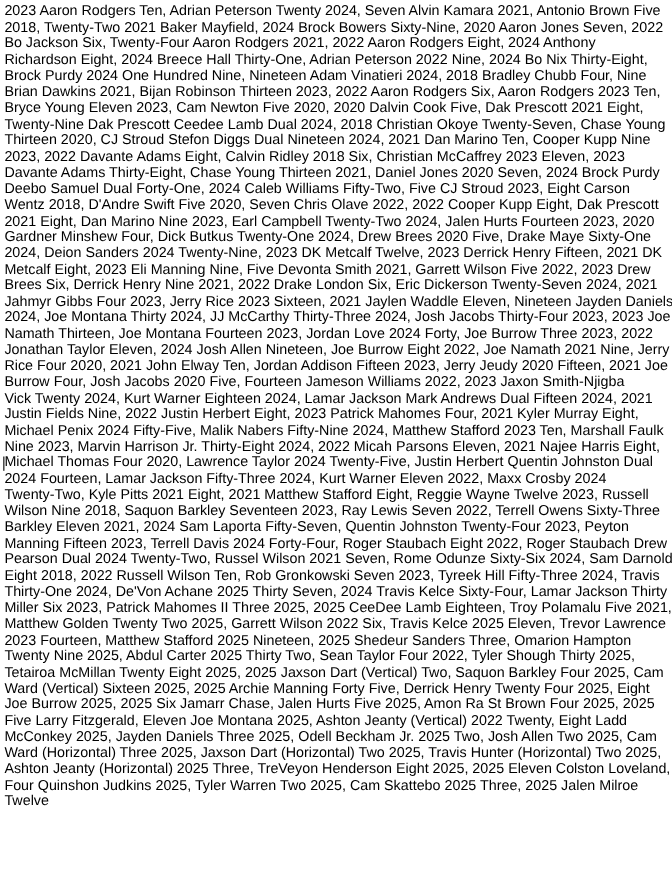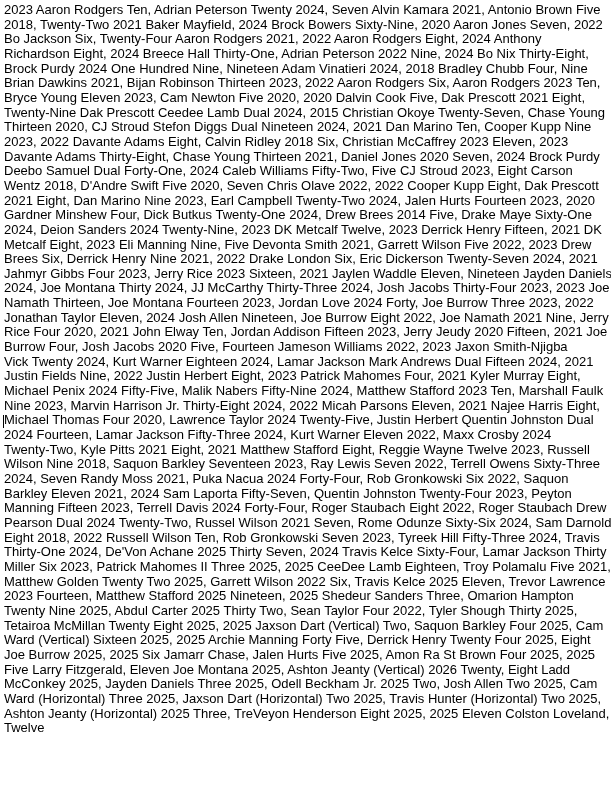--- a/index.html
+++ b/index.html
@@ -37,56 +37,56 @@
 
 <div class="doc" id="doc">
   <div class="caret" id="caret" style="top: 414.56px; background: rgb(0, 0, 0);"></div>
 <div class="line">2023 Aaron Rodgers Ten, Adrian Peterson Twenty 2024, Seven Alvin Kamara 2021, Antonio Brown Five</div>
     <div class="line">2018, Twenty-Two 2021 Baker Mayfield, 2024 Brock Bowers Sixty-Nine, 2020 Aaron Jones Seven, 2022</div>
     <div class="line">Bo Jackson Six, Twenty-Four Aaron Rodgers 2021, 2022 Aaron Rodgers Eight, 2024 Anthony</div>
     <div class="line">Richardson Eight, 2024 Breece Hall Thirty-One, Adrian Peterson 2022 Nine, 2024 Bo Nix Thirty-Eight,</div>
     <div class="line">Brock Purdy 2024 One Hundred Nine, Nineteen Adam Vinatieri 2024, 2018 Bradley Chubb Four, Nine</div>
     <div class="line">Brian Dawkins 2021, Bijan Robinson Thirteen 2023, 2022 Aaron Rodgers Six, Aaron Rodgers 2023 Ten,</div>
     <div class="line">Bryce Young Eleven 2023, Cam Newton Five 2020, 2020 Dalvin Cook Five, Dak Prescott 2021 Eight,</div>
-    <div class="line">Twenty-Nine Dak Prescott Ceedee Lamb Dual 2024, 2015 Christian Okoye Twenty-Seven, Chase Young</div>
+    <div class="line">Twenty-Nine Dak Prescott Ceedee Lamb Dual 2024, 2018 Christian Okoye Twenty-Seven, Chase Young</div>
     <div class="line">Thirteen 2020, CJ Stroud Stefon Diggs Dual Nineteen 2024, 2021 Dan Marino Ten, Cooper Kupp Nine</div>
     <div class="line">2023, 2022 Davante Adams Eight, Calvin Ridley 2018 Six, Christian McCaffrey 2023 Eleven, 2023</div>
     <div class="line">Davante Adams Thirty-Eight, Chase Young Thirteen 2021, Daniel Jones 2020 Seven, 2024 Brock Purdy</div>
     <div class="line">Deebo Samuel Dual Forty-One, 2024 Caleb Williams Fifty-Two, Five CJ Stroud 2023, Eight Carson</div>
     <div class="line">Wentz 2018, D'Andre Swift Five 2020, Seven Chris Olave 2022, 2022 Cooper Kupp Eight, Dak Prescott</div>
     <div class="line">2021 Eight, Dan Marino Nine 2023, Earl Campbell Twenty-Two 2024, Jalen Hurts Fourteen 2023, 2020</div>
-    <div class="line">Gardner Minshew Four, Dick Butkus Twenty-One 2024, Drew Brees 2014 Five, Drake Maye Sixty-One</div>
+    <div class="line">Gardner Minshew Four, Dick Butkus Twenty-One 2024, Drew Brees 2020 Five, Drake Maye Sixty-One</div>
     <div class="line">2024, Deion Sanders 2024 Twenty-Nine, 2023 DK Metcalf Twelve, 2023 Derrick Henry Fifteen, 2021 DK</div>
     <div class="line">Metcalf Eight, 2023 Eli Manning Nine, Five Devonta Smith 2021, Garrett Wilson Five 2022, 2023 Drew</div>
     <div class="line">Brees Six, Derrick Henry Nine 2021, 2022 Drake London Six, Eric Dickerson Twenty-Seven 2024, 2021</div>
     <div class="line">Jahmyr Gibbs Four 2023, Jerry Rice 2023 Sixteen, 2021 Jaylen Waddle Eleven, Nineteen Jayden Daniels</div>
     <div class="line">2024, Joe Montana Thirty 2024, JJ McCarthy Thirty-Three 2024, Josh Jacobs Thirty-Four 2023, 2023 Joe</div>
     <div class="line">Namath Thirteen, Joe Montana Fourteen 2023, Jordan Love 2024 Forty, Joe Burrow Three 2023, 2022</div>
     <div class="line">Jonathan Taylor Eleven, 2024 Josh Allen Nineteen, Joe Burrow Eight 2022, Joe Namath 2021 Nine, Jerry</div>
     <div class="line">Rice Four 2020, 2021 John Elway Ten, Jordan Addison Fifteen 2023, Jerry Jeudy 2020 Fifteen, 2021 Joe</div>
     <div class="line">Burrow Four, Josh Jacobs 2020 Five, Fourteen Jameson Williams 2022, 2023 Jaxon Smith-Njigba</div>
     <div class="line">Vick Twenty 2024, Kurt Warner Eighteen 2024, Lamar Jackson Mark Andrews Dual Fifteen 2024, 2021</div>
     <div class="line">Justin Fields Nine, 2022 Justin Herbert Eight, 2023 Patrick Mahomes Four, 2021 Kyler Murray Eight,</div>
     <div class="line">Michael Penix 2024 Fifty-Five, Malik Nabers Fifty-Nine 2024, Matthew Stafford 2023 Ten, Marshall Faulk</div>
     <div class="line">Nine 2023, Marvin Harrison Jr. Thirty-Eight 2024, 2022 Micah Parsons Eleven, 2021 Najee Harris Eight,</div>
     <div class="line">Michael Thomas Four 2020, Lawrence Taylor 2024 Twenty-Five, Justin Herbert Quentin Johnston Dual</div>
     <div class="line">2024 Fourteen, Lamar Jackson Fifty-Three 2024, Kurt Warner Eleven 2022, Maxx Crosby 2024</div>
     <div class="line">Twenty-Two, Kyle Pitts 2021 Eight, 2021 Matthew Stafford Eight, Reggie Wayne Twelve 2023, Russell</div>
     <div class="line">Wilson Nine 2018, Saquon Barkley Seventeen 2023, Ray Lewis Seven 2022, Terrell Owens Sixty-Three</div>
-    <div class="line">2024, Seven Randy Moss 2021, Puka Nacua 2024 Forty-Four, Rob Gronkowski Six 2022, Saquon</div>
     <div class="line">Barkley Eleven 2021, 2024 Sam Laporta Fifty-Seven, Quentin Johnston Twenty-Four 2023, Peyton</div>
     <div class="line">Manning Fifteen 2023, Terrell Davis 2024 Forty-Four, Roger Staubach Eight 2022, Roger Staubach Drew</div>
     <div class="line">Pearson Dual 2024 Twenty-Two, Russel Wilson 2021 Seven, Rome Odunze Sixty-Six 2024, Sam Darnold</div>
     <div class="line">Eight 2018, 2022 Russell Wilson Ten, Rob Gronkowski Seven 2023, Tyreek Hill Fifty-Three 2024, Travis</div>
     <div class="line">Thirty-One 2024, De'Von Achane 2025 Thirty Seven, 2024 Travis Kelce Sixty-Four, Lamar Jackson Thirty</div>
     <div class="line">Miller Six 2023, Patrick Mahomes II Three 2025, 2025 CeeDee Lamb Eighteen, Troy Polamalu Five 2021,</div>
     <div class="line">Matthew Golden Twenty Two 2025, Garrett Wilson 2022 Six, Travis Kelce 2025 Eleven, Trevor Lawrence</div>
     <div class="line">2023 Fourteen, Matthew Stafford 2025 Nineteen, 2025 Shedeur Sanders Three, Omarion Hampton</div>
     <div class="line">Twenty Nine 2025, Abdul Carter 2025 Thirty Two, Sean Taylor Four 2022, Tyler Shough Thirty 2025,</div>
     <div class="line">Tetairoa McMillan Twenty Eight 2025, 2025 Jaxson Dart (Vertical) Two, Saquon Barkley Four 2025, Cam</div>
     <div class="line">Ward (Vertical) Sixteen 2025, 2025 Archie Manning Forty Five, Derrick Henry Twenty Four 2025, Eight</div>
     <div class="line">Joe Burrow 2025, 2025 Six Jamarr Chase, Jalen Hurts Five 2025, Amon Ra St Brown Four 2025, 2025</div>
-    <div class="line">Five Larry Fitzgerald, Eleven Joe Montana 2025, Ashton Jeanty (Vertical) 2026 Twenty, Eight Ladd</div>
+    <div class="line">Five Larry Fitzgerald, Eleven Joe Montana 2025, Ashton Jeanty (Vertical) 2022 Twenty, Eight Ladd</div>
     <div class="line">McConkey 2025, Jayden Daniels Three 2025, Odell Beckham Jr. 2025 Two, Josh Allen Two 2025, Cam</div>
     <div class="line">Ward (Horizontal) Three 2025, Jaxson Dart (Horizontal) Two 2025, Travis Hunter (Horizontal) Two 2025,</div>
     <div class="line">Ashton Jeanty (Horizontal) 2025 Three, TreVeyon Henderson Eight 2025, 2025 Eleven Colston Loveland,</div>
+    <div class="line">Four Quinshon Judkins 2025, Tyler Warren Two 2025, Cam Skattebo 2025 Three, 2025 Jalen Milroe</div>
     <div class="line">Twelve</div>
   </div>
 
 </body></html>

